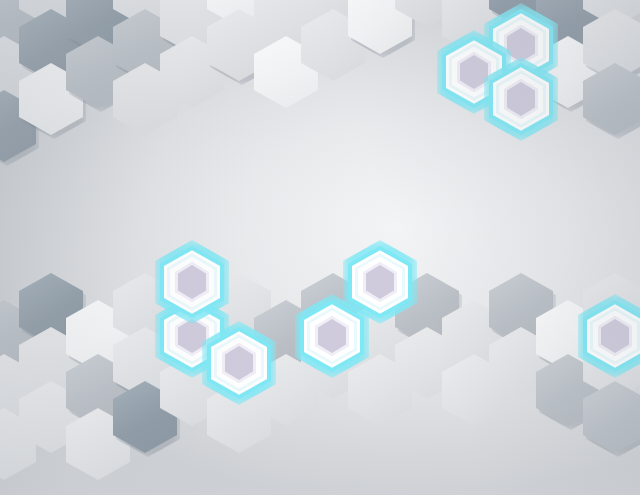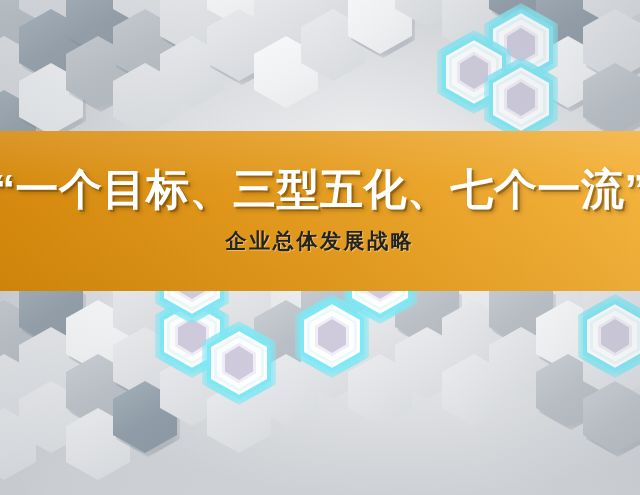--- a/index.html
+++ b/index.html
@@ -291,19 +291,14 @@
         <div class="glow-ring" style="left: 4px; top: 4.2px; width: 56px; height: 63.6px; background: rgb(255, 255, 255);"></div>
         <div class="glow-ring" style="left: 7px; top: 7.35px; width: 50px; height: 57.3px; background: rgb(234, 249, 252);"></div>
         <div class="glow-ring" style="left: 10px; top: 10.5px; width: 44px; height: 51px; background: rgb(255, 255, 255);"></div>
         <div class="glow-ring" style="left: 15px; top: 15.75px; width: 34px; height: 40.5px; background: rgb(240, 238, 246);"></div>
         <div class="glow-ring" style="left: 18px; top: 18.9px; width: 28px; height: 34.2px; background: rgb(207, 203, 220);"></div>
       </div>
     </div>
 
   <div class="bg-vignette"></div>
 
-  <div class="banner" id="banner" style="top: 131px; height: 160px; background: linear-gradient(90deg, rgb(213, 136, 10) 0%, rgb(228, 154, 28) 48%, rgb(243, 177, 56) 100%);">
-    <div class="banner-sheen"></div>
-    <div class="banner-title">“一个目标、三型五化、七个一流”</div>
-    <div class="banner-subtitle">企业总体发展战略</div>
-  </div>
 
 </div>
 
 </body></html>

